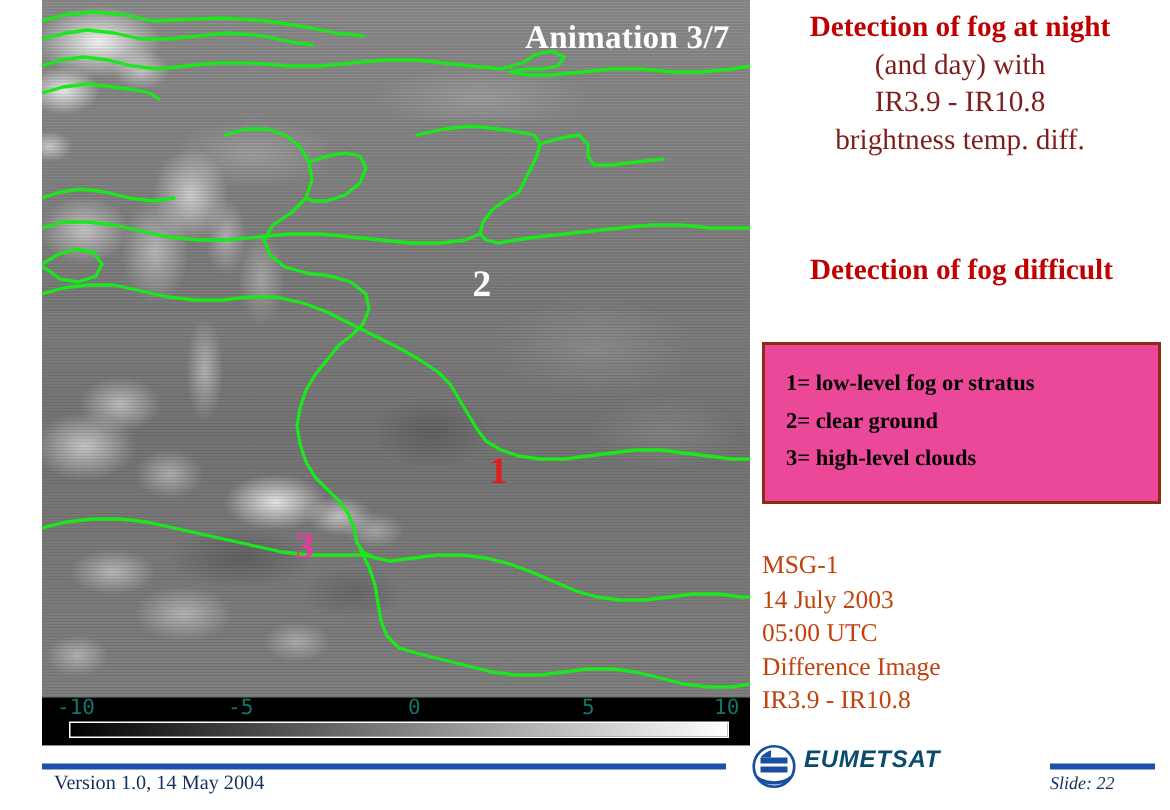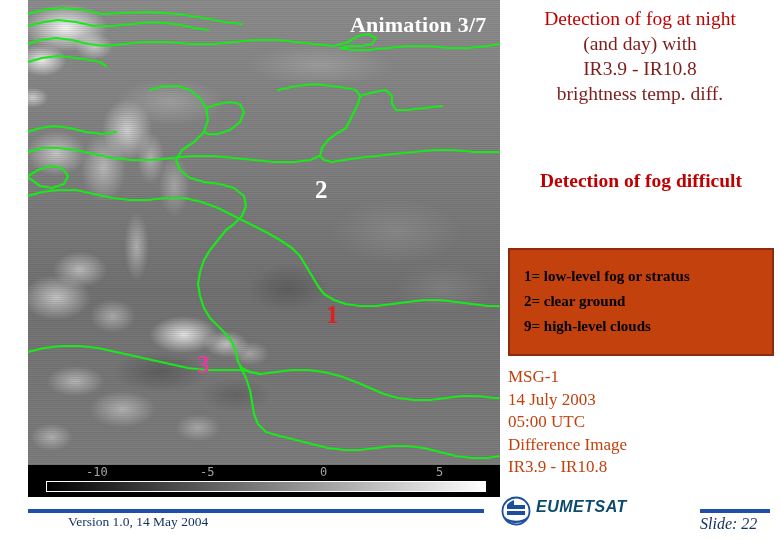--- a/index.html
+++ b/index.html
@@ -106,26 +106,25 @@
   }
   #colorbar-ticks {
     position: absolute;
     left: 0; top: 0;
     width: 472px;
     height: 16px;
   }
   #colorbar-ticks span {
     position: absolute;
     top: 0px;
-    color: #a3a3a3;
+    color: #0f766e;
     font-family: "DejaVu Sans Mono", monospace;
-    font-size: 12px;
+    font-size: 14px;
     line-height: 15px;
     white-space: nowrap;
-    margin-left: 48px;
   }
   #colorbar-gradient {
     position: absolute;
     left: 18px;
     top: 16px;
     width: 440px;
     height: 11px;
     background: linear-gradient(90deg, #000000 0%, #ffffff 100%);
     border: 1px solid #ffffff;
     box-sizing: border-box;
@@ -134,21 +133,21 @@
   
   #headline-block {
     position: absolute;
     left: 503px;
     top: 6px;
     width: 274px;
     text-align: center;
   }
   .headline-red {
     color: #c00000;
-    font-weight: normal;
+    font-weight: bold;
     font-size: 19.5px;
     line-height: 25px;
     font-family: "Liberation Serif", serif;
     white-space: nowrap;
   }
   .headline-navy {
     color: #7f1d1d;
     font-size: 19.5px;
     line-height: 25px;
     font-family: "Liberation Serif", serif;
@@ -168,25 +167,24 @@
     font-size: 19.5px;
     line-height: 25px;
   }
 
   #legend-box {
     position: absolute;
     left: 508px;
     top: 228px;
     width: 266px;
     height: 108px;
-    background: #c2410c;
+    background: #ec4899;
     border: 2px solid #8c2b12;
     box-sizing: border-box;
     padding: 14px 0 0 14px;
-    margin-top: 20px;
   }
   #legend-box .legend-item {
     color: #000000;
     font-weight: bold;
     font-size: 15px;
     line-height: 25px;
     font-family: "Liberation Serif", serif;
     white-space: nowrap;
   }
 
@@ -214,21 +212,20 @@
     background: #1f4fa8;
   }
   #version-text {
     position: absolute;
     left: 36px;
     top: 514px;
     color: #12305e;
     font-family: "Liberation Serif", serif;
     font-size: 13.5px;
     white-space: nowrap;
-    margin-left: 32px;
   }
   #eumetsat-logo {
     position: absolute;
     left: 500px;
     top: 496px;
     width: 190px;
     height: 30px;
   }
   #eumetsat-wordmark {
     position: absolute;
@@ -249,21 +246,21 @@
     height: 4px;
     background: #1f4fa8;
   }
   #slide-number {
     position: absolute;
     left: 700px;
     top: 515px;
     color: #12305e;
     font-family: "Liberation Serif", serif;
     font-style: italic;
-    font-size: 16px;
+    font-size: 12px;
     white-space: nowrap;
   }
 </style>
 </head>
 <body>
 
 <div id="sat-panel">
 
   <div id="sat-image">
     <div class="noise"></div>
@@ -317,21 +314,21 @@
   <div class="headline-navy">brightness temp. diff.</div>
 </div>
 
 <div id="difficulty-block">
   <div>Detection of fog difficult</div>
 </div>
 
 <div id="legend-box">
   <div class="legend-item">1= low-level fog or stratus</div>
   <div class="legend-item">2= clear ground</div>
-  <div class="legend-item">9= high-level clouds</div>
+  <div class="legend-item">3= high-level clouds</div>
 </div>
 
 <div id="meta-block">
   <div>MSG-1</div>
   <div>14 July 2003</div>
   <div>05:00 UTC</div>
   <div>Difference Image</div>
   <div>IR3.9 - IR10.8</div>
 </div>
 

